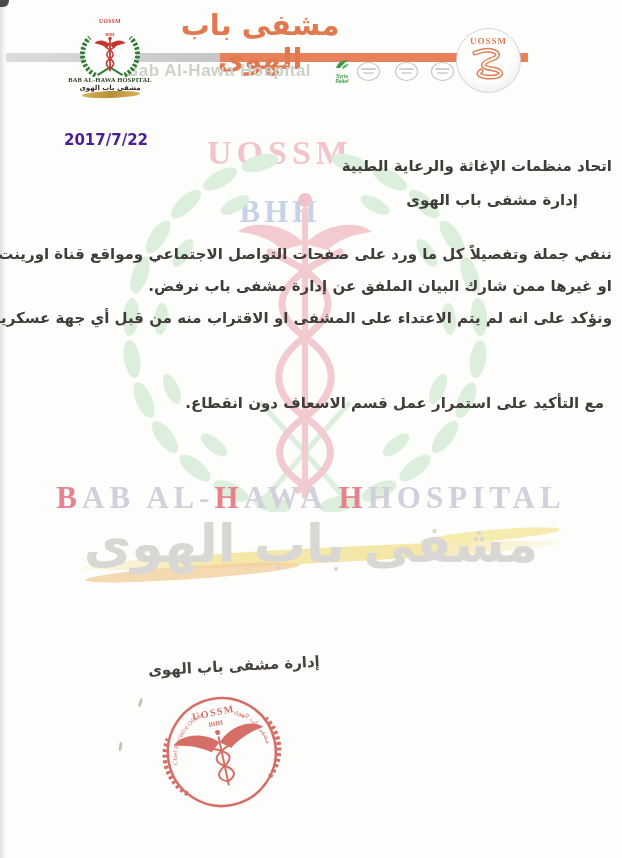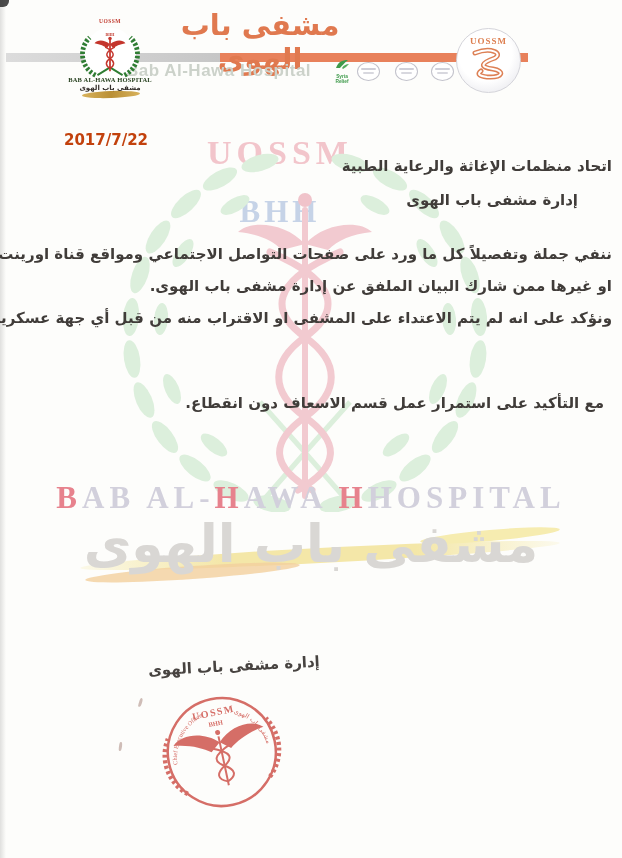--- a/index.html
+++ b/index.html
@@ -57,21 +57,21 @@
   .swoosh{position:absolute;border-radius:50%;z-index:0;}
   .sw1{left:80px;top:548px;width:480px;height:15px;transform:rotate(-3deg);
         background:linear-gradient(to right,rgba(246,236,176,.25),#f4e7a8 30%,#f4e7a8 70%,rgba(246,236,176,.2));}
   .sw2{left:85px;top:566px;width:215px;height:13px;transform:rotate(-4deg);background:#f2cf9d;opacity:.8;}
   .sw3{left:420px;top:530px;width:140px;height:11px;transform:rotate(-5deg);background:#f6ecb0;}
   .wm-callig{left:0;top:514px;width:622px;text-align:center;direction:rtl;z-index:1;
         font:bold 52px "DejaVu Sans",sans-serif;color:#d9d7d4;}
 
   
   .date{position:absolute;left:64px;top:131px;z-index:3;
-        font:600 15px "DejaVu Sans",sans-serif;color:#c2410c;}
+        font:600 15px "DejaVu Sans",sans-serif;color:#4c1d95;}
   .ar-line{position:absolute;right:10px;z-index:3;direction:rtl;white-space:nowrap;
         font:600 15px "DejaVu Sans",sans-serif;color:#403c39;}
 
   
   .signature{position:absolute;left:148px;top:657px;z-index:3;direction:rtl;
         font:bold 15px "DejaVu Sans",sans-serif;color:#474340;transform:rotate(-3deg);}
   .stamp{position:absolute;left:142px;top:678px;z-index:2;transform:rotate(-12deg);opacity:.85;}
   .ink-mark{position:absolute;z-index:2;width:3px;height:9px;border-radius:40% 60% 60% 40%;
         background:rgba(150,110,100,.45);}
   .ink1{left:139px;top:698px;transform:rotate(18deg);}
@@ -186,21 +186,21 @@
     <path d="M205 92 C225 70 260 68 272 80 C252 82 238 88 228 98 Z" fill="#f2cad0"></path>
     <path d="M 170 100 C 240 130 240 160 205 185 C 170 210 170 240 205 265 C 240 290 240 315 198 338" fill="none" stroke="#f2cad0" stroke-width="7" stroke-linecap="round"></path>
     <path d="M 240 100 C 170 130 170 160 205 185 C 240 210 240 240 205 265 C 170 290 170 315 212 338" fill="none" stroke="#f2cad0" stroke-width="7" stroke-linecap="round"></path>
   </svg>
 
   <div class="date">2017/7/22</div>
   <div class="ar-line" style="top:157px">اتحاد منظمات الإغاثة والرعاية الطبية</div>
   <div class="ar-line" style="top:191px;right:44px">إدارة مشفى باب الهوى</div>
 
   <div class="ar-line" style="top:245px">ننفي جملة وتفصيلاً كل ما ورد على صفحات التواصل الاجتماعي ومواقع قناة اورينت</div>
-  <div class="ar-line" style="top:277px">او غيرها ممن شارك البيان الملفق عن إدارة مشفى باب الهوى.</div>
+  <div class="ar-line" style="top:277px">او غيرها ممن شارك البيان الملفق عن إدارة مشفى باب نرفض.</div>
   <div class="ar-line" style="top:309px">ونؤكد على انه لم يتم الاعتداء على المشفى او الاقتراب منه من قبل أي جهة عسكرية،</div>
   <div class="ar-line" style="top:394px;right:18px">مع التأكيد على استمرار عمل قسم الاسعاف دون انقطاع.</div>
 
   <div class="wm wm-title">
     <span class="hl">B</span><span>AB AL-</span><span class="hl">H</span><span>AWA </span><span class="hl">H</span><span>HOSPITAL</span>
   </div>
   <div class="swoosh sw1"></div>
   <div class="swoosh sw2"></div>
   <div class="swoosh sw3"></div>
   <div class="wm wm-callig">مشفى باب الهوى</div>

